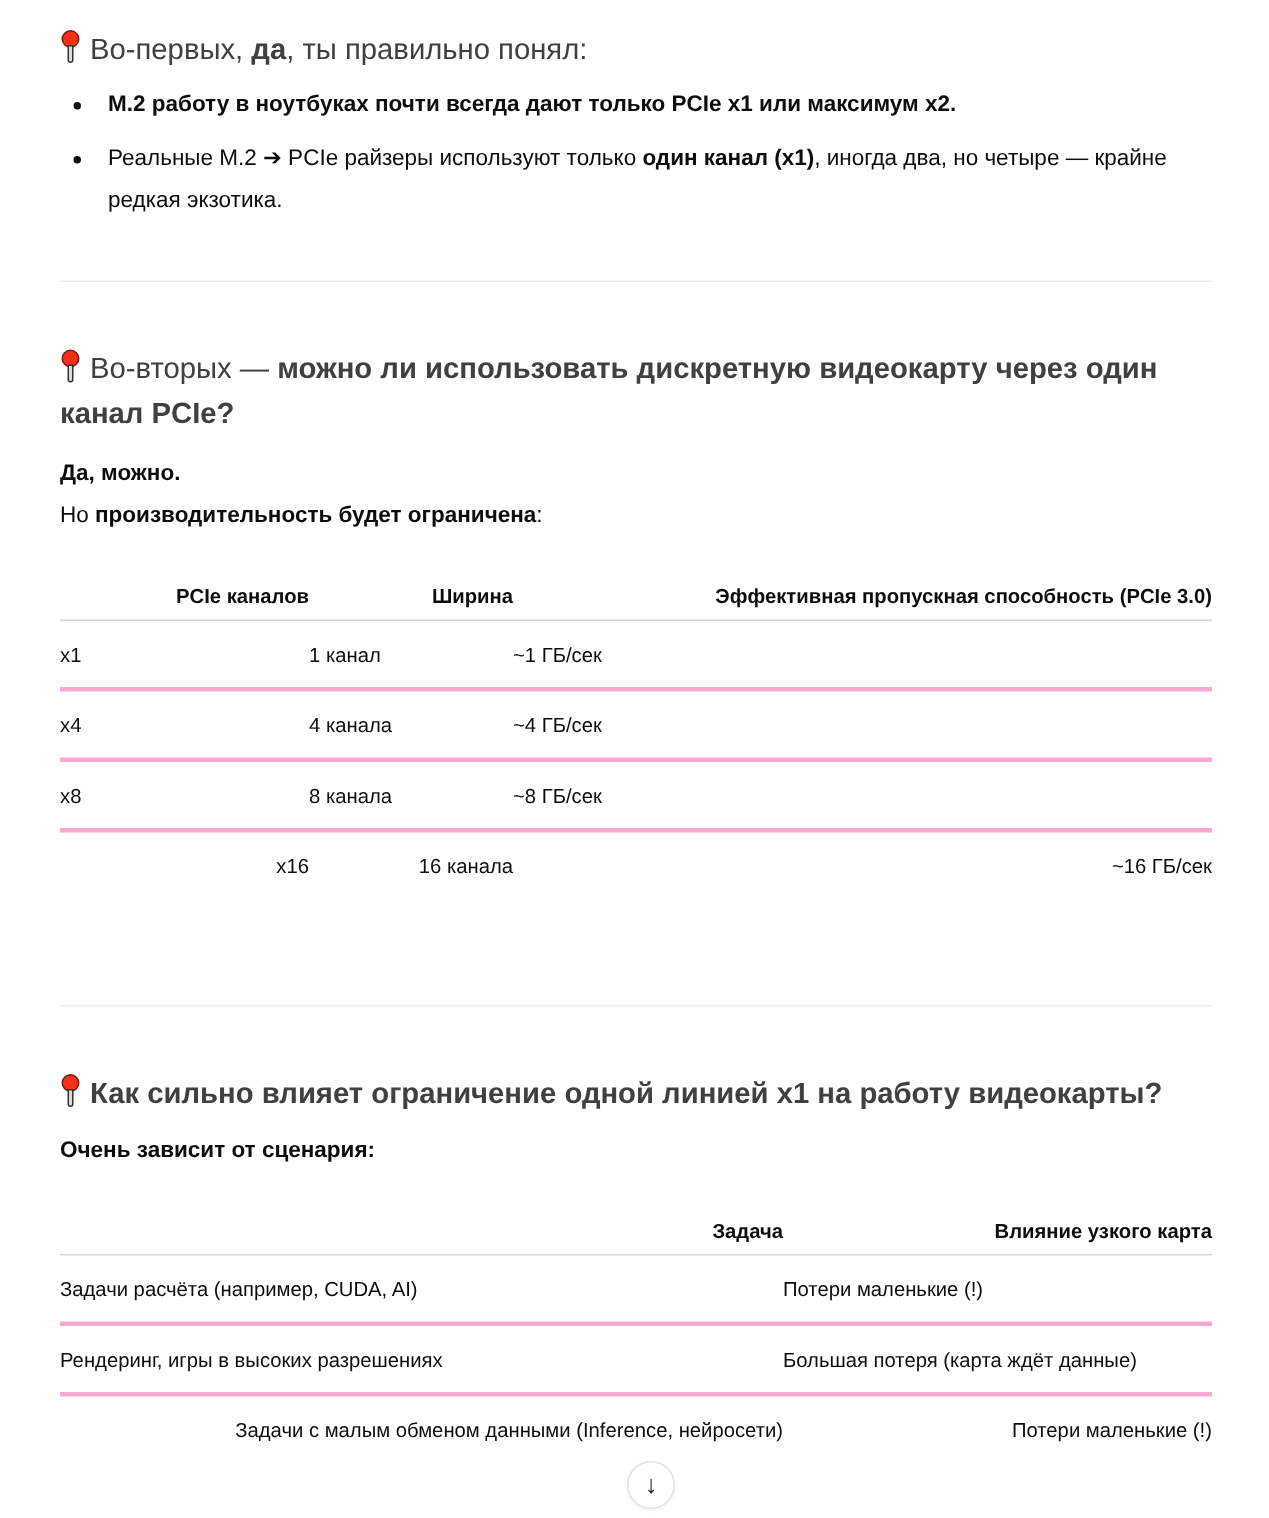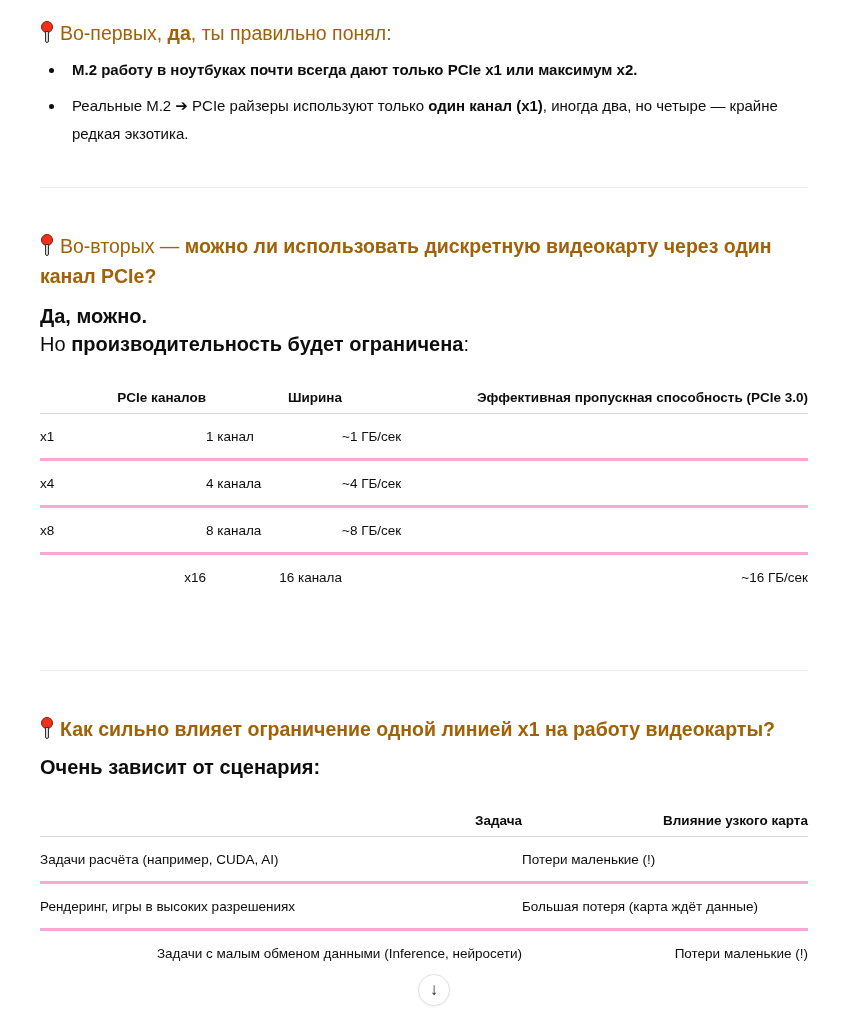--- a/index.html
+++ b/index.html
@@ -4,42 +4,42 @@
   <style>
     html, body { margin: 0; padding: 0; background: #ffffff; }
     body {
       width: 846px; height: 1012px; overflow: hidden; position: relative;
       font-family: "Liberation Sans", "DejaVu Sans", sans-serif;
       color: #0d0d0d;
     }
     .content { position: absolute; left: 40px; top: 0; width: 768px; }
     .h3 {
       position: absolute; left: 0; font-size: 19.5px; line-height: 30px;
-      font-weight: normal; color: #a16207; margin: 0; width: 768px;
+      font-weight: normal; color: #404040; margin: 0; width: 768px;
     }
     .h3 b { font-weight: bold; }
     .pin {
       display: inline-block; width: 14px; height: 22px; position: relative;
       vertical-align: -3px; margin-right: 6px;
     }
     .pin .head {
       position: absolute; left: 1px; top: 0; width: 12px; height: 12px;
       border-radius: 50%; background: #f4301a; border: 1px solid #7a1a10; box-sizing: border-box;
     }
     .pin .stick {
       position: absolute; left: 5px; top: 10px; width: 4px; height: 12px;
       background: #d9d9d9; border: 1px solid #333; box-sizing: border-box; border-radius: 0 0 2px 2px;
     }
     ul.bullets { position: absolute; left: 0; top: 56px; margin: 0; padding: 0; list-style: none; width: 768px; }
     ul.bullets li { position: relative; padding-left: 32px; font-size: 15px; line-height: 28px; margin-bottom: 8px; }
     ul.bullets li .dot {
       position: absolute; left: 9px; top: 12px; width: 5px; height: 5px; border-radius: 50%; background: #0d0d0d;
     }
     .divider { position: absolute; left: 0; width: 768px; height: 1px; background: #ececec; }
-    .para { position: absolute; left: 0; font-size: 20px; line-height: 24px; }
+    .para { position: absolute; left: 0; font-size: 15px; line-height: 24px; }
     table.t { position: absolute; left: 0; width: 768px; border-collapse: collapse; font-size: 13.5px; }
     table.t th { text-align: right; font-weight: bold; height: 32px; vertical-align: middle; border-bottom: 1px solid #d6d6d6; padding: 0; }
     table.t td { height: 44px; vertical-align: middle; border-bottom: 3px solid #f9a8d4; padding: 0; }
     table.t tr:last-child td { border-bottom: none; text-align: right; }
     .scroll-btn {
       position: absolute; left: 418px; top: 974px; width: 32px; height: 32px; border-radius: 50%;
       border: 1px solid #e2e2e2; background: #fff; box-sizing: border-box;
       display: flex; align-items: center; justify-content: center; font-size: 17px; color: #222;
       box-shadow: 0 1px 3px rgba(0,0,0,0.06);
     }

